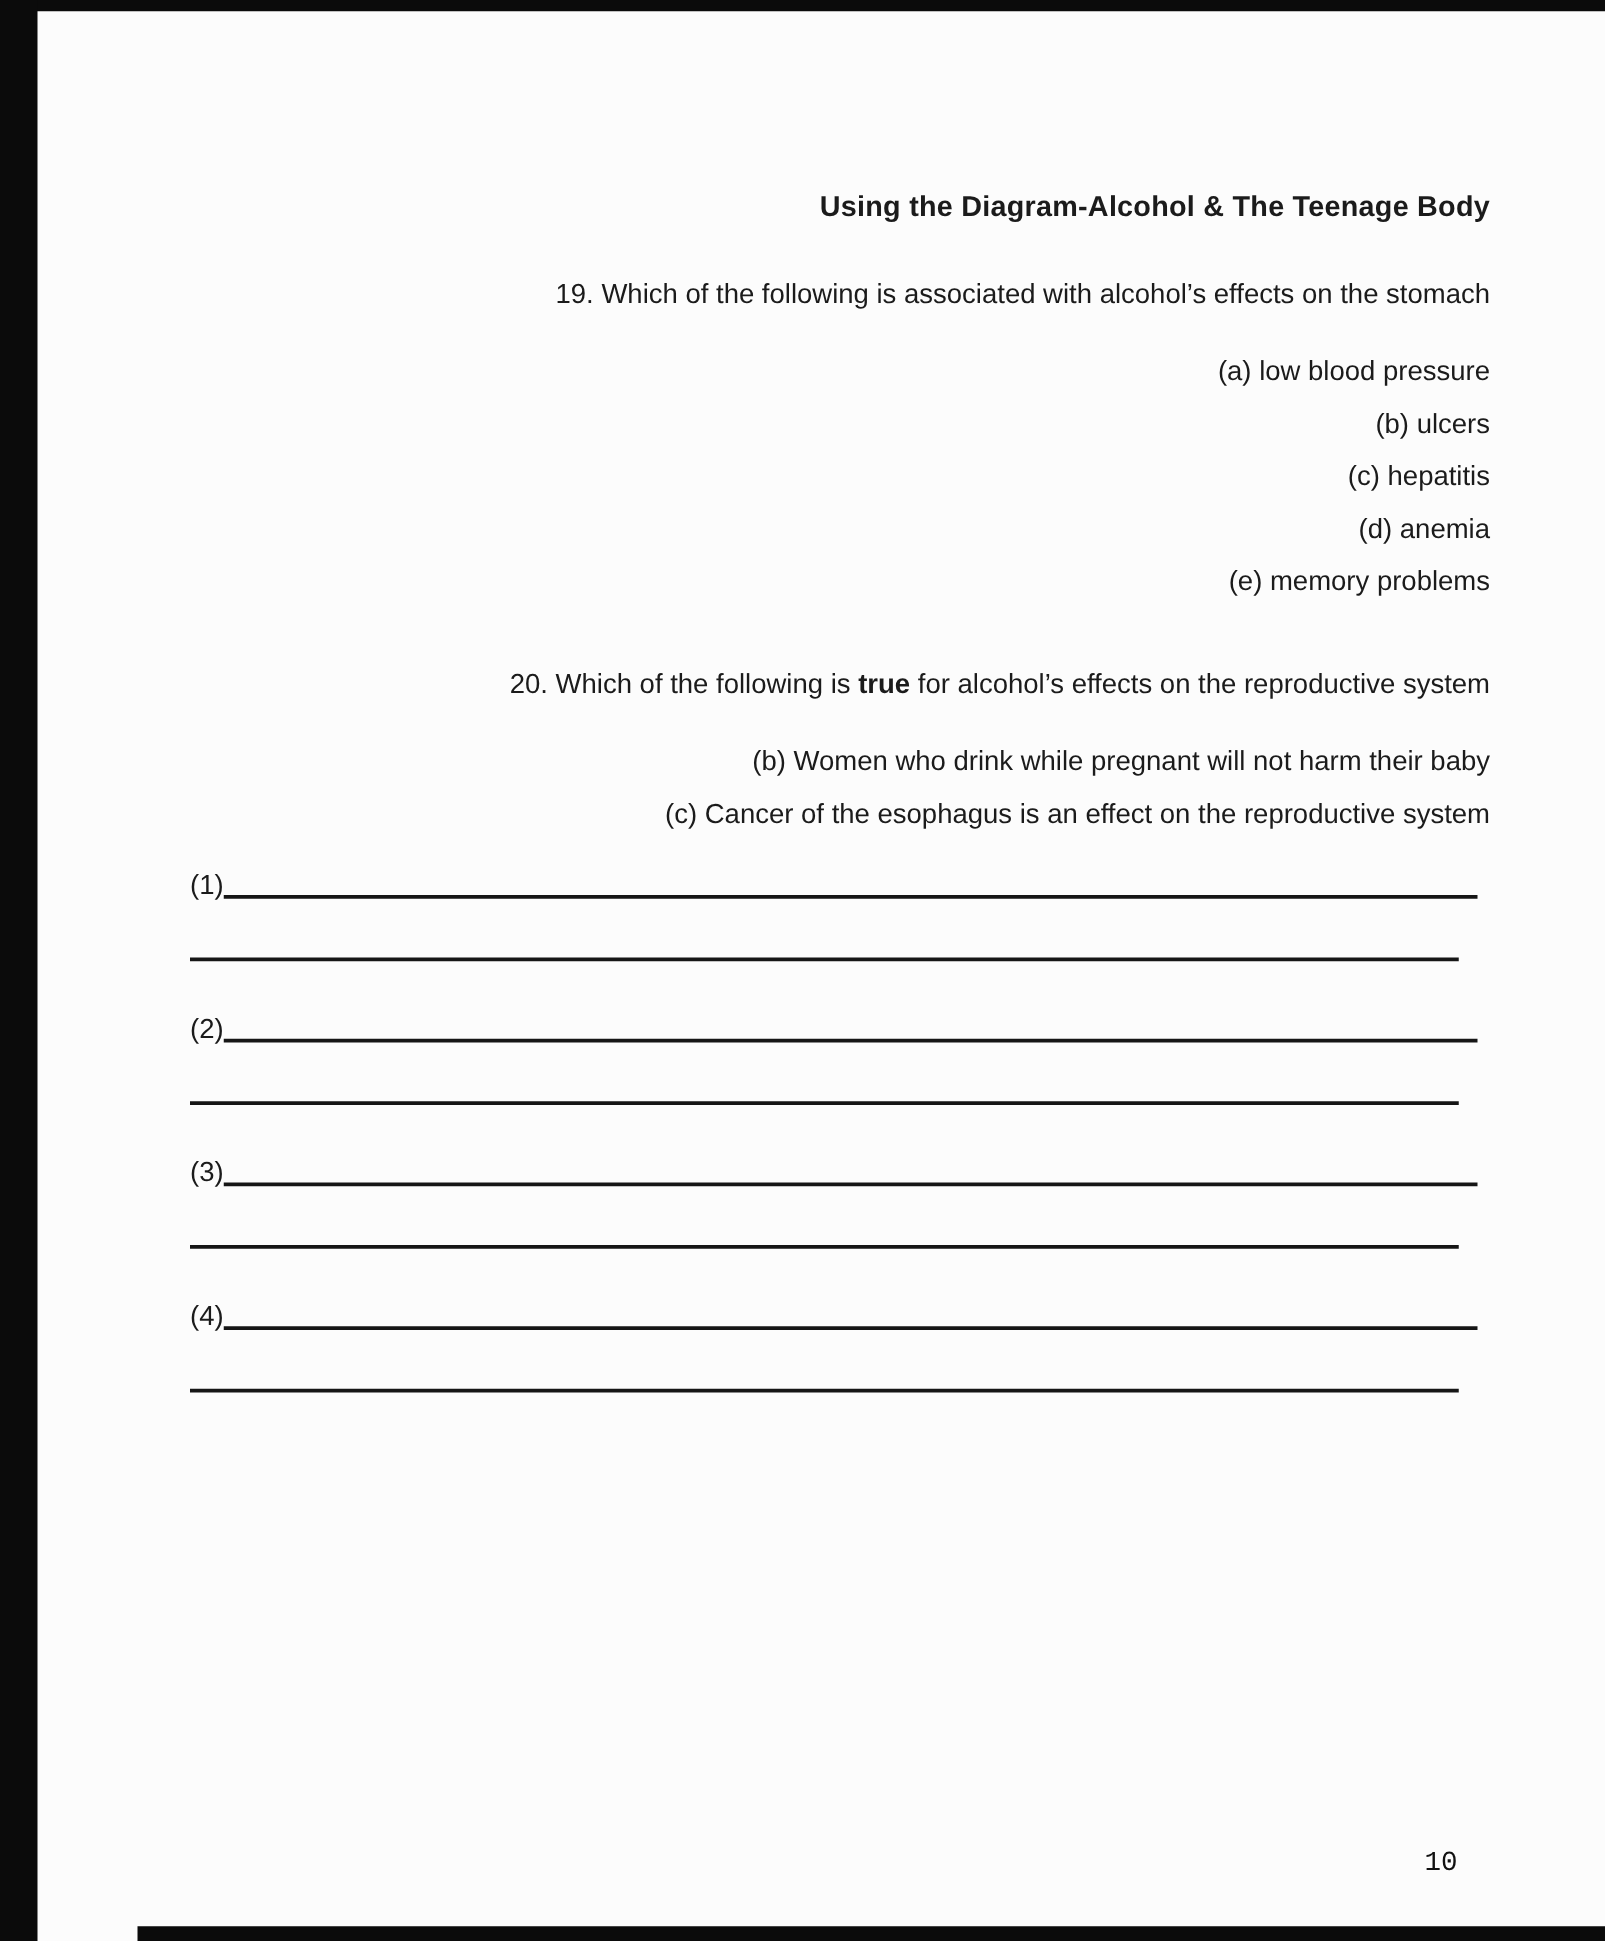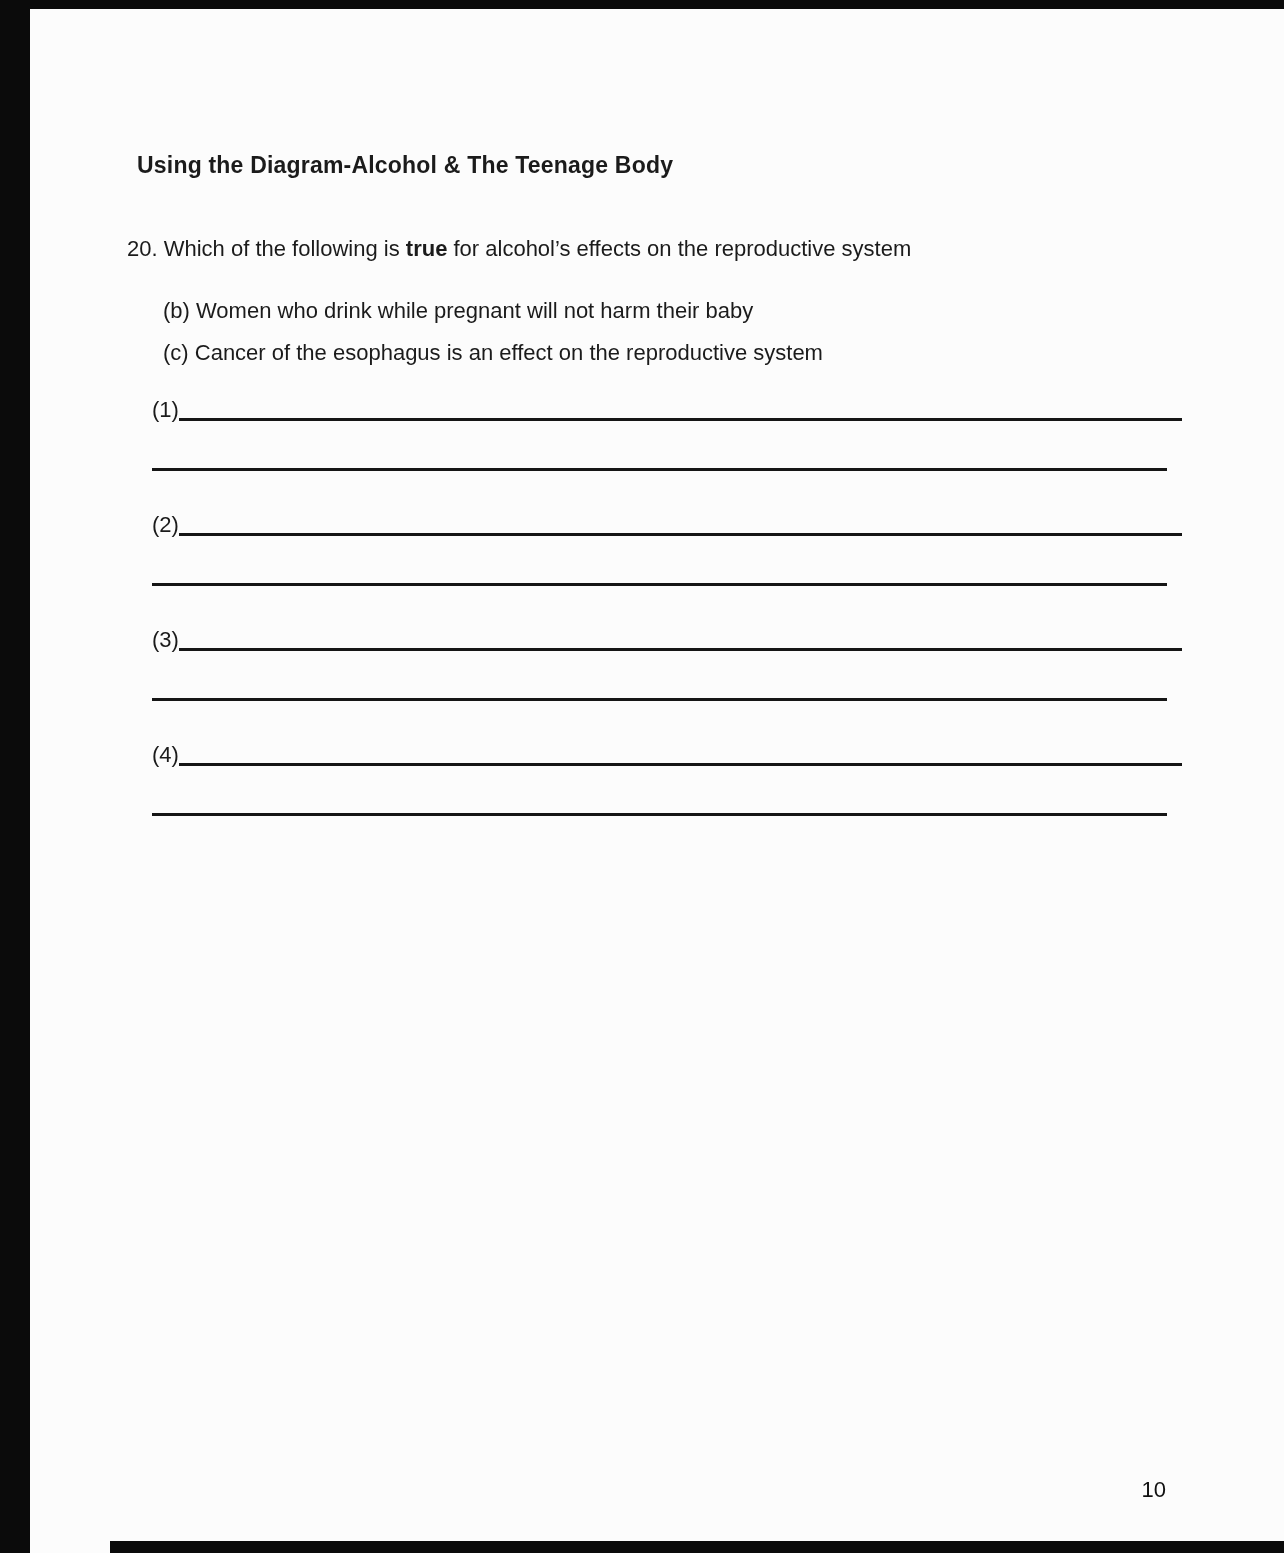--- a/index.html
+++ b/index.html
@@ -1,15 +1,15 @@
 <!DOCTYPE html>
 <html><head>
 <meta charset="utf-8">
 <style>
-  * { margin: 0; padding: 0; box-sizing: border-box; }
+  * { margin: 0; padding: 0; box-sizing: border-box; text-align: right; }
   html, body { background: #ffffff; }
   body {
     width: 1284px;
     height: 1553px;
     position: relative;
     overflow: hidden;
     font-family: "Liberation Sans", sans-serif;
     color: #1b1b1b;
     background: #fcfcfc;
   }
@@ -76,39 +76,49 @@
   }
   .blank-line-full {
     margin-top: 45px;
     width: 1015px;
     border-bottom: 3px solid #161616;
   }
   .page-number {
     position: absolute;
     right: 118px;
     bottom: 50px;
-    font-family: Liberation Sans, sans-serif;
+    font-family: Liberation Mono, monospace;
     font-size: 22px;
     color: #111;
   }
   b { font-weight: bold; }
 </style>
 </head>
 <body>
 
 <div class="scan-page">
 
   <div class="edge edge-top"></div>
   <div class="edge edge-left"></div>
   <div class="edge edge-bottom"></div>
 
   <div class="content">
 
     <h1 class="heading">Using the Diagram-Alcohol &amp; The Teenage Body</h1>
 
+    <div class="question">
+      <p class="q-text">19. Which of the following is associated with alcohol’s effects on the stomach</p>
+      <ul class="options">
+        <li>(a) low blood pressure</li>
+        <li>(b) ulcers</li>
+        <li>(c) hepatitis</li>
+        <li>(d) anemia</li>
+        <li>(e) memory problems</li>
+      </ul>
+    </div>
 
     <div class="question q20">
       <p class="q-text"><span>20. Which of the following is </span><b>true</b><span> for alcohol’s effects on the reproductive system</span></p>
       <ul class="options">
         <li>(b) Women who drink while pregnant will not harm their baby</li>
         <li>(c) Cancer of the esophagus is an effect on the reproductive system</li>
       </ul>
     </div>
 
 

